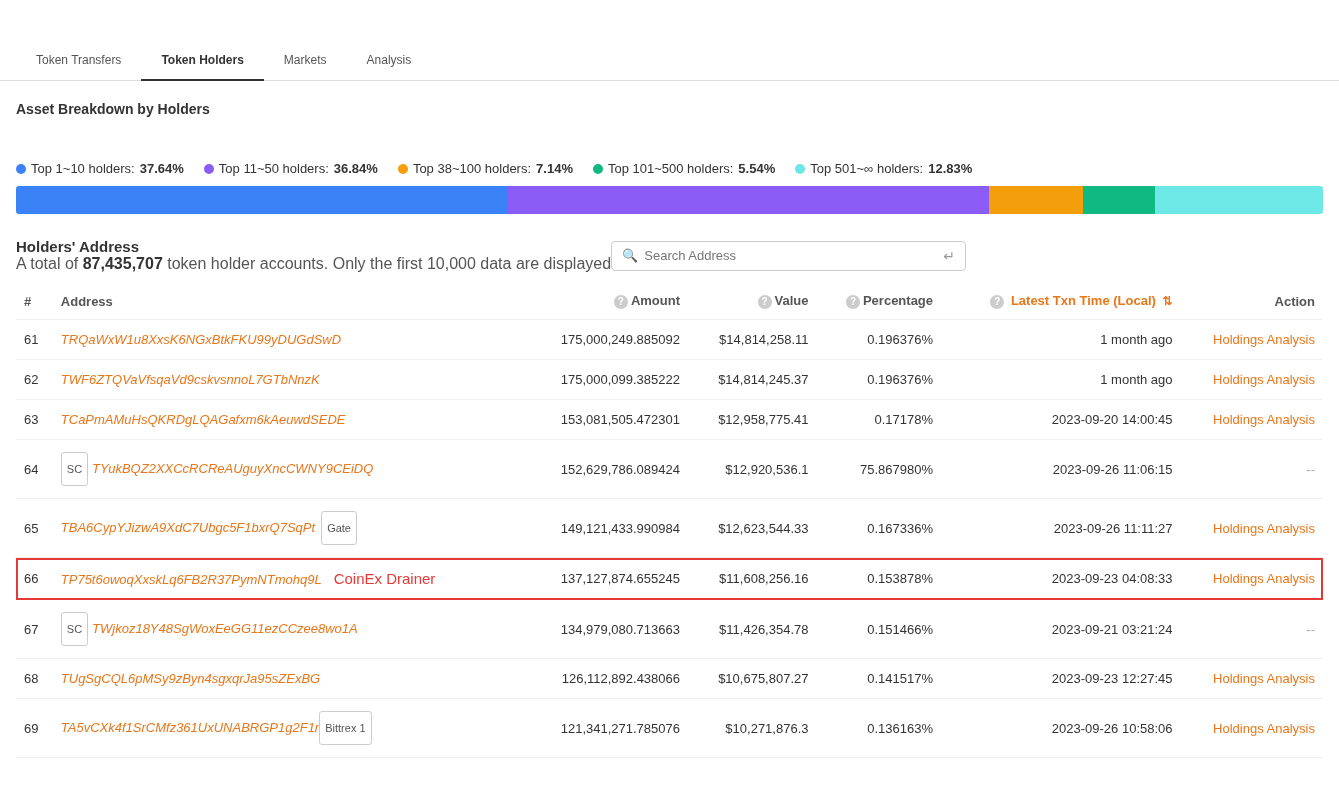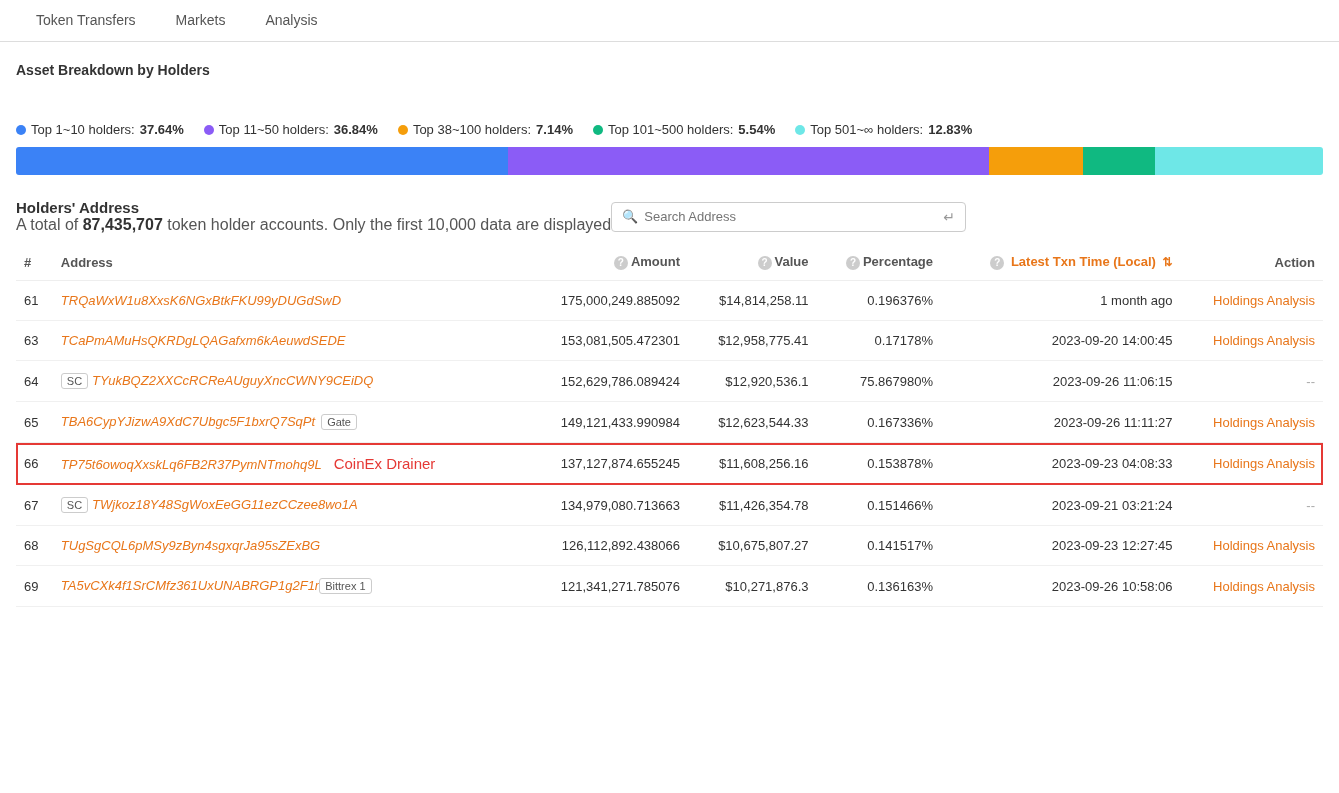--- a/index.html
+++ b/index.html
@@ -6,24 +6,25 @@
     body { font-family: Arial, sans-serif; font-size: 14px; color: #333; background: #fff; }
 
     .tabs {
       display: flex;
       border-bottom: 1px solid #ddd;
       padding: 0 16px;
     }
     .tab {
       padding: 12px 20px;
       cursor: pointer;
-      font-size: 14px;
+      font-size: 12px;
       color: #555;
       border-bottom: 2px solid transparent;
       margin-bottom: -1px;
+      margin-top: 41px;
     }
     .tab.active {
       color: #333;
       font-weight: bold;
       border-bottom: 2px solid #333;
       background: #fff;
     }
 
     .content {
       padding: 20px 16px;
@@ -161,21 +162,21 @@
     }
     .action-dash {
       color: #aaa;
     }
 
     .badge {
       display: inline-block;
       border: 1px solid #ccc;
       border-radius: 3px;
       font-size: 11px;
-      padding: 1px 5px;
+      padding: 10px 5px;
       color: #555;
       margin-right: 4px;
     }
 
     .coinex-label {
       color: #e53935;
       font-weight: normal;
       font-size: 15px;
       margin-left: 12px;
     }
@@ -203,20 +204,21 @@
       margin-left: 3px;
       font-size: 12px;
       cursor: pointer;
     }
   </style>
 </head>
 <body>
 
 <div class="tabs">
   <div class="tab">Token Transfers</div>
+  <div class="tab active">Token Holders</div>
   <div class="tab">Markets</div>
   <div class="tab">Analysis</div>
 </div>
 
 <div class="content">
 
   <div class="section-title">Asset Breakdown by Holders</div>
 
   <div class="legend">
     <div class="legend-item">
@@ -296,20 +298,29 @@
     <tr>
           <td>61</td>
           <td><a class="addr-link">TRQaWxW1u8XxsK6NGxBtkFKU99yDUGdSwD</a></td>
           <td class="right">175,000,249.885092</td>
           <td class="right">$14,814,258.11</td>
           <td class="right">0.196376%</td>
           <td class="right">1 month ago</td>
           <td class="right"><a class="action-link">Holdings Analysis</a></td>
         </tr>
         <tr>
+          <td>62</td>
+          <td><a class="addr-link">TWF6ZTQVaVfsqaVd9cskvsnnoL7GTbNnzK</a></td>
+          <td class="right">175,000,099.385222</td>
+          <td class="right">$14,814,245.37</td>
+          <td class="right">0.196376%</td>
+          <td class="right">1 month ago</td>
+          <td class="right"><a class="action-link">Holdings Analysis</a></td>
+        </tr>
+        <tr>
           <td>63</td>
           <td><a class="addr-link">TCaPmAMuHsQKRDgLQAGafxm6kAeuwdSEDE</a></td>
           <td class="right">153,081,505.472301</td>
           <td class="right">$12,958,775.41</td>
           <td class="right">0.17178%</td>
           <td class="right">2023-09-20 14:00:45</td>
           <td class="right"><a class="action-link">Holdings Analysis</a></td>
         </tr>
         <tr>
           <td>64</td>

